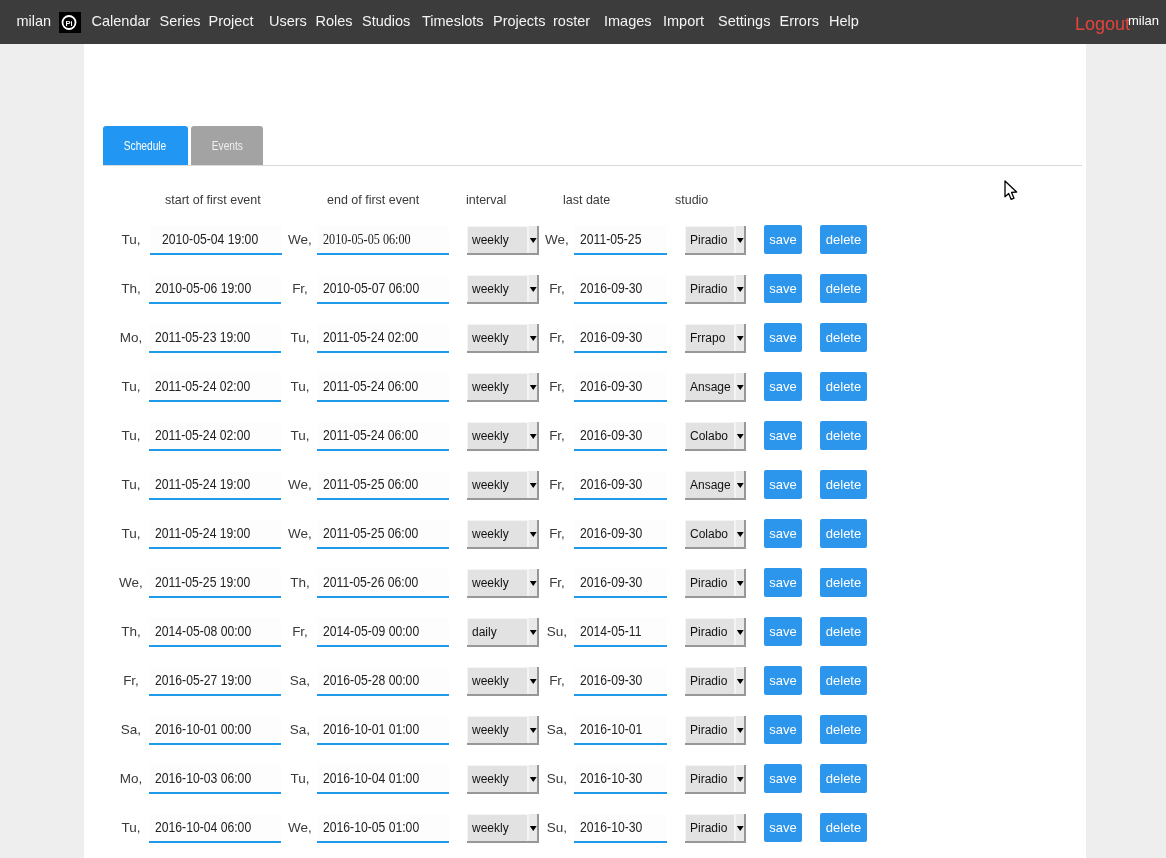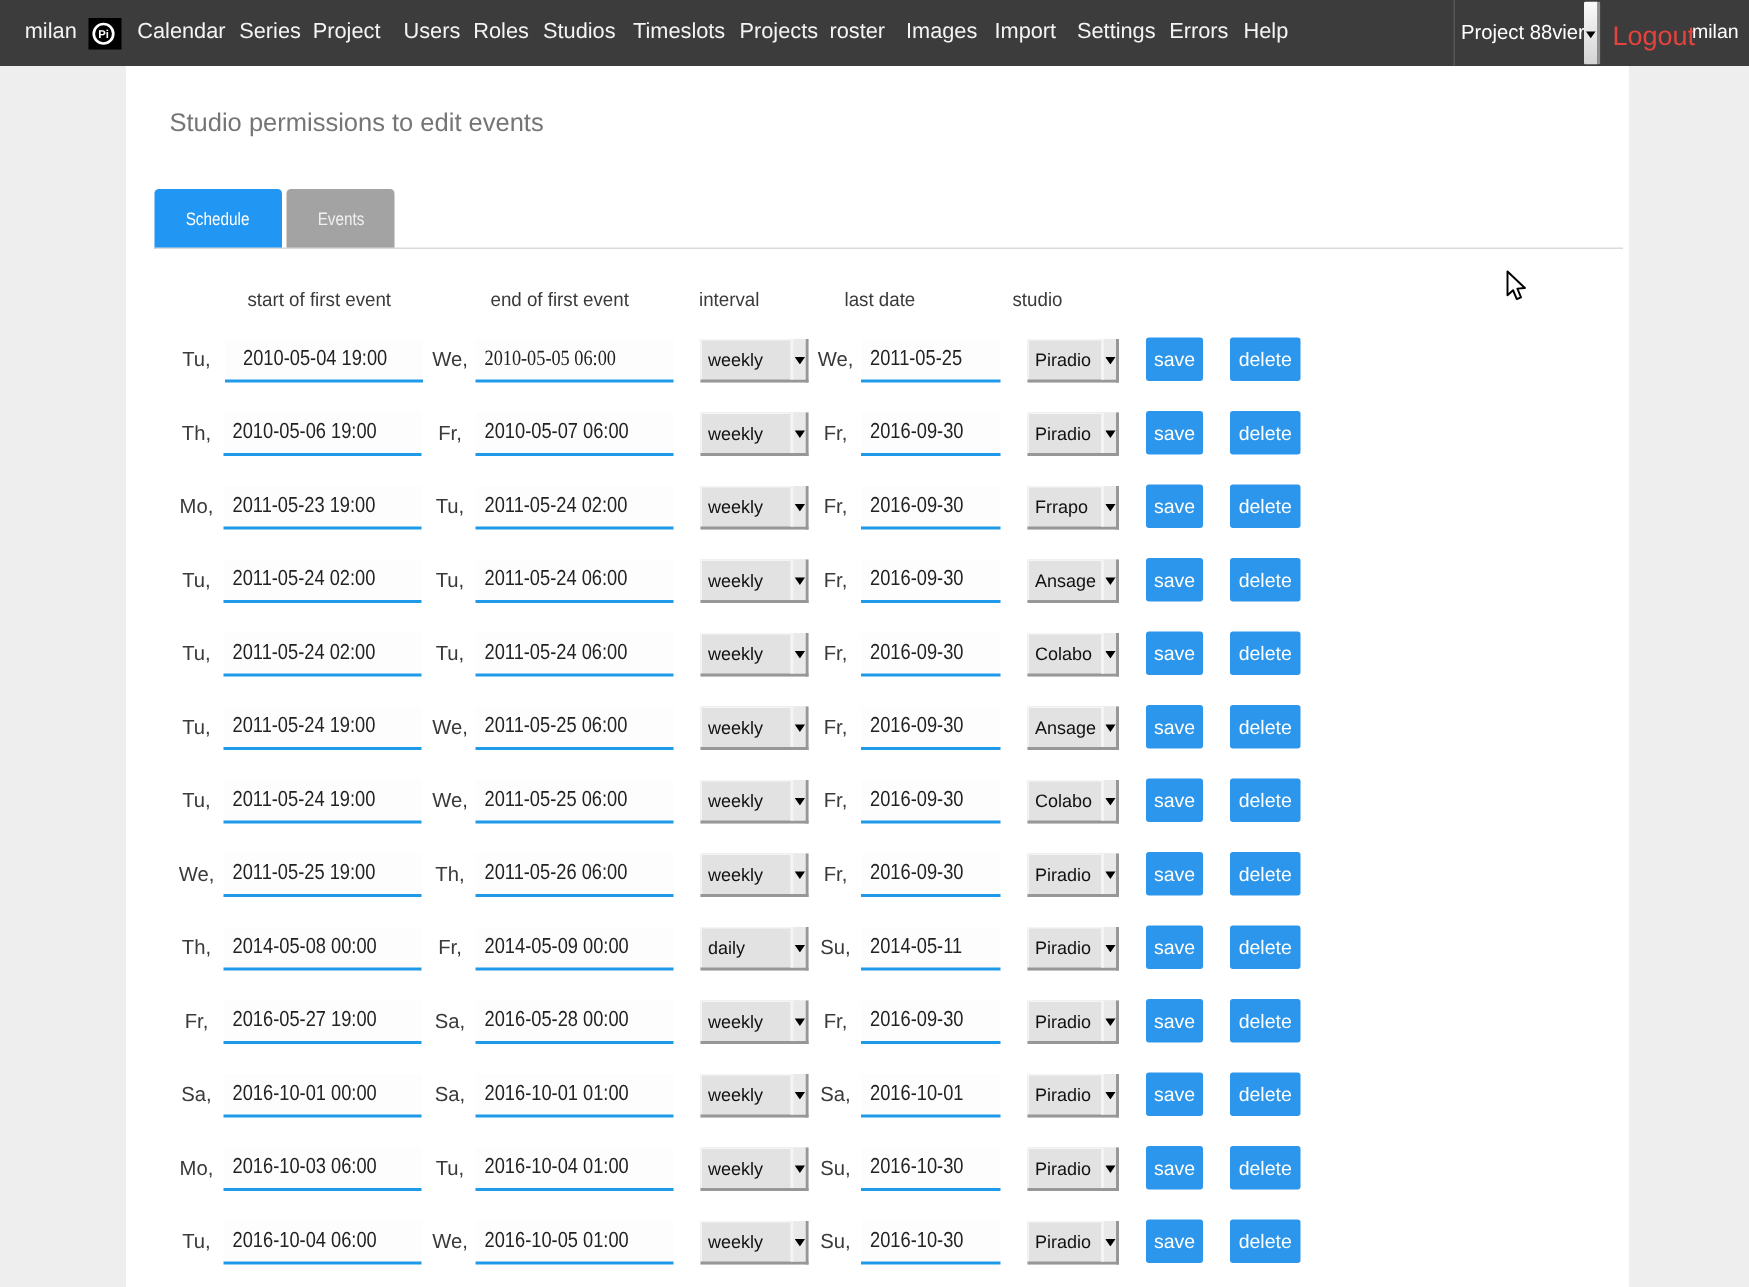--- a/index.html
+++ b/index.html
@@ -47,28 +47,23 @@
 <span class="ni" style="left:663px">Import</span>
 <span class="ni" style="left:718px">Settings</span>
 <span class="ni" style="left:779.5px">Errors</span>
 <span class="ni" style="left:829px">Help</span>
 <div id="logo">
         <svg width="20" height="21" viewBox="0 0 20 21">
           <circle cx="10" cy="10.5" r="6.5" fill="none" stroke="#fff" stroke-width="1.8"></circle>
           <text x="10" y="13.6" font-size="7.5" font-weight="bold" fill="#fff" text-anchor="middle" font-family="Liberation Sans">Pi</text>
         </svg>
       </div>
-<div class="navsel" style="left:969px;width:98px;">
-        <span class="t" style="left:4px;">Project 88vier</span>
-        <div class="strip"></div>
-      </div>
 <span class="ni" style="left:1075px;top:13.5px;font-size:18px;color:#e5433e;">Logout</span>
 <span class="ni" style="left:1128px;font-size:13px;color:#fff;">milan</span>
 </div>
-<div id="title">Studio permissions to edit events</div>
 <div class="tab" id="tab1"><span>Schedule</span></div>
 <div class="tab" id="tab2"><span>Events</span></div>
 <div id="tabline"></div>
 <div class="hdr" style="left:165px;">start of first event</div>
 <div class="hdr" style="left:327px;">end of first event</div>
 <div class="hdr" style="left:466px;">interval</div>
 <div class="hdr" style="left:563px;">last date</div>
 <div class="hdr" style="left:675px;">studio</div>
 <div class="row">
 <div class="dl" style="left:109px;top:232px;">Tu,</div>

